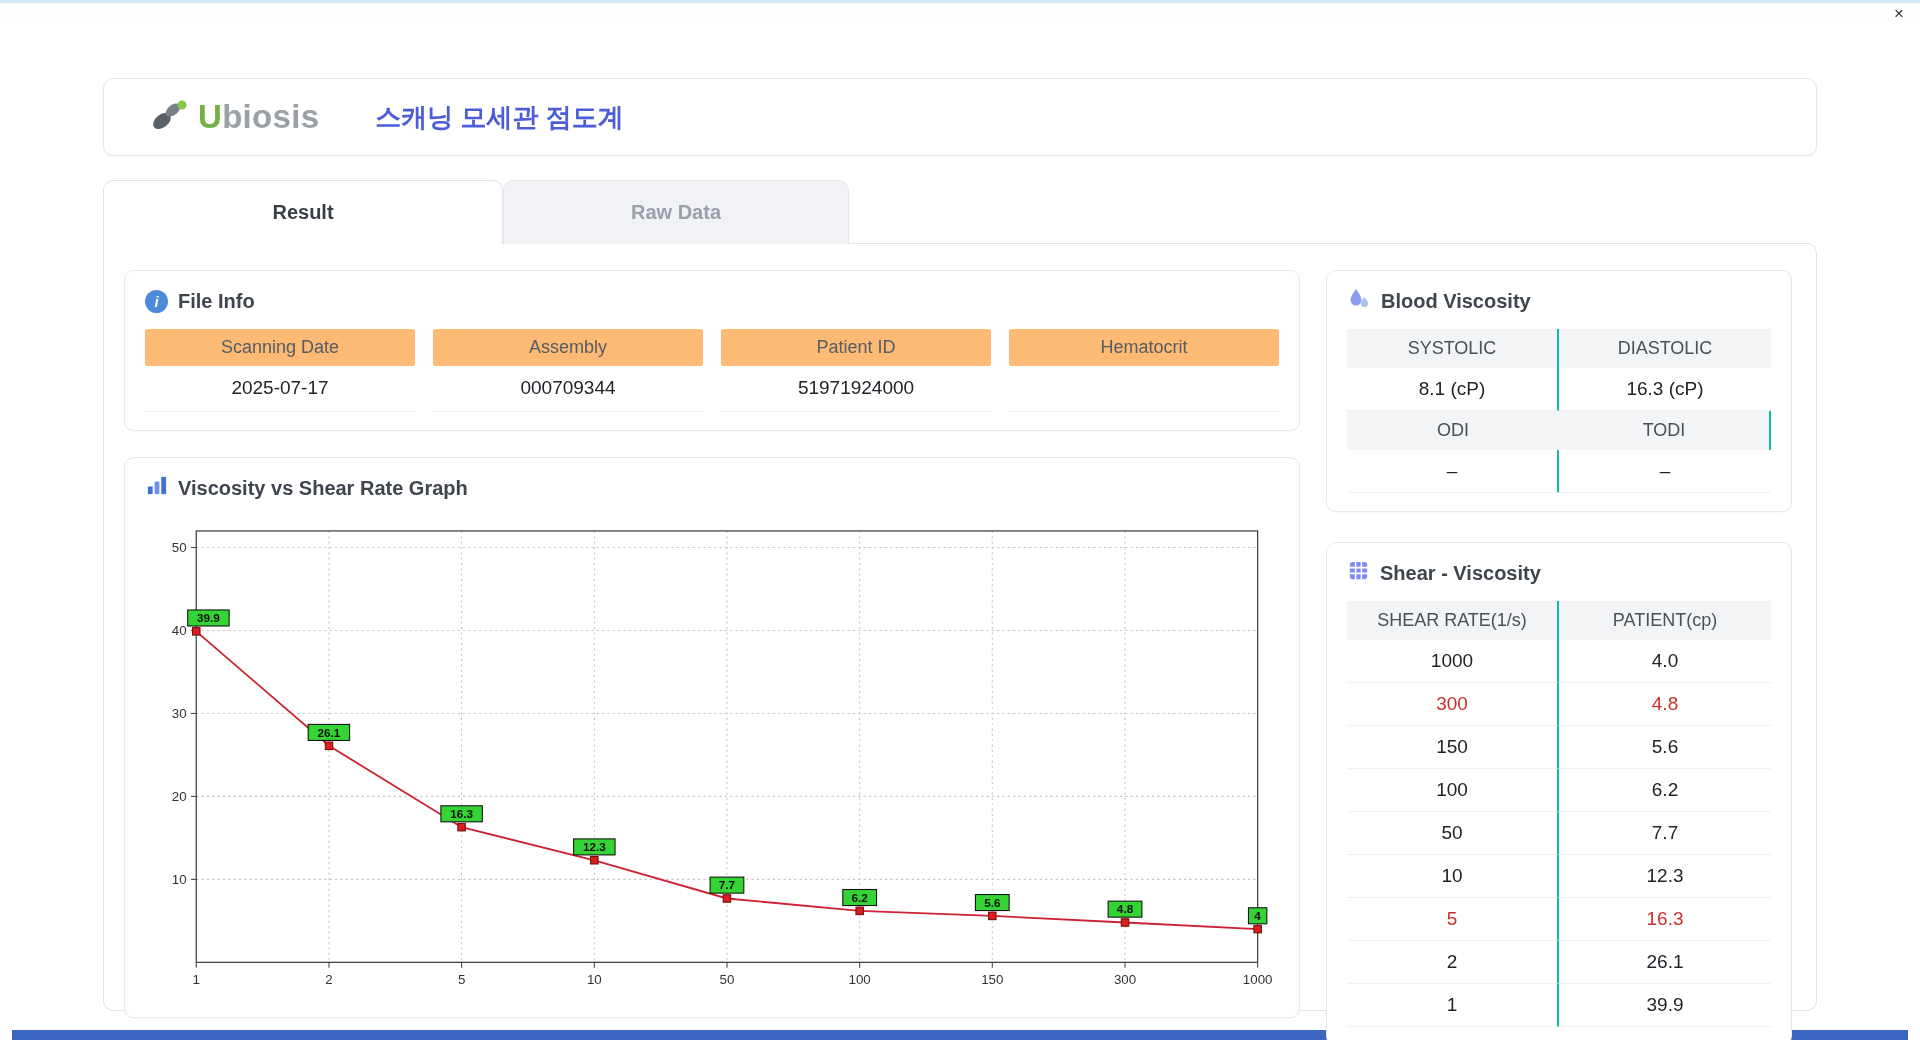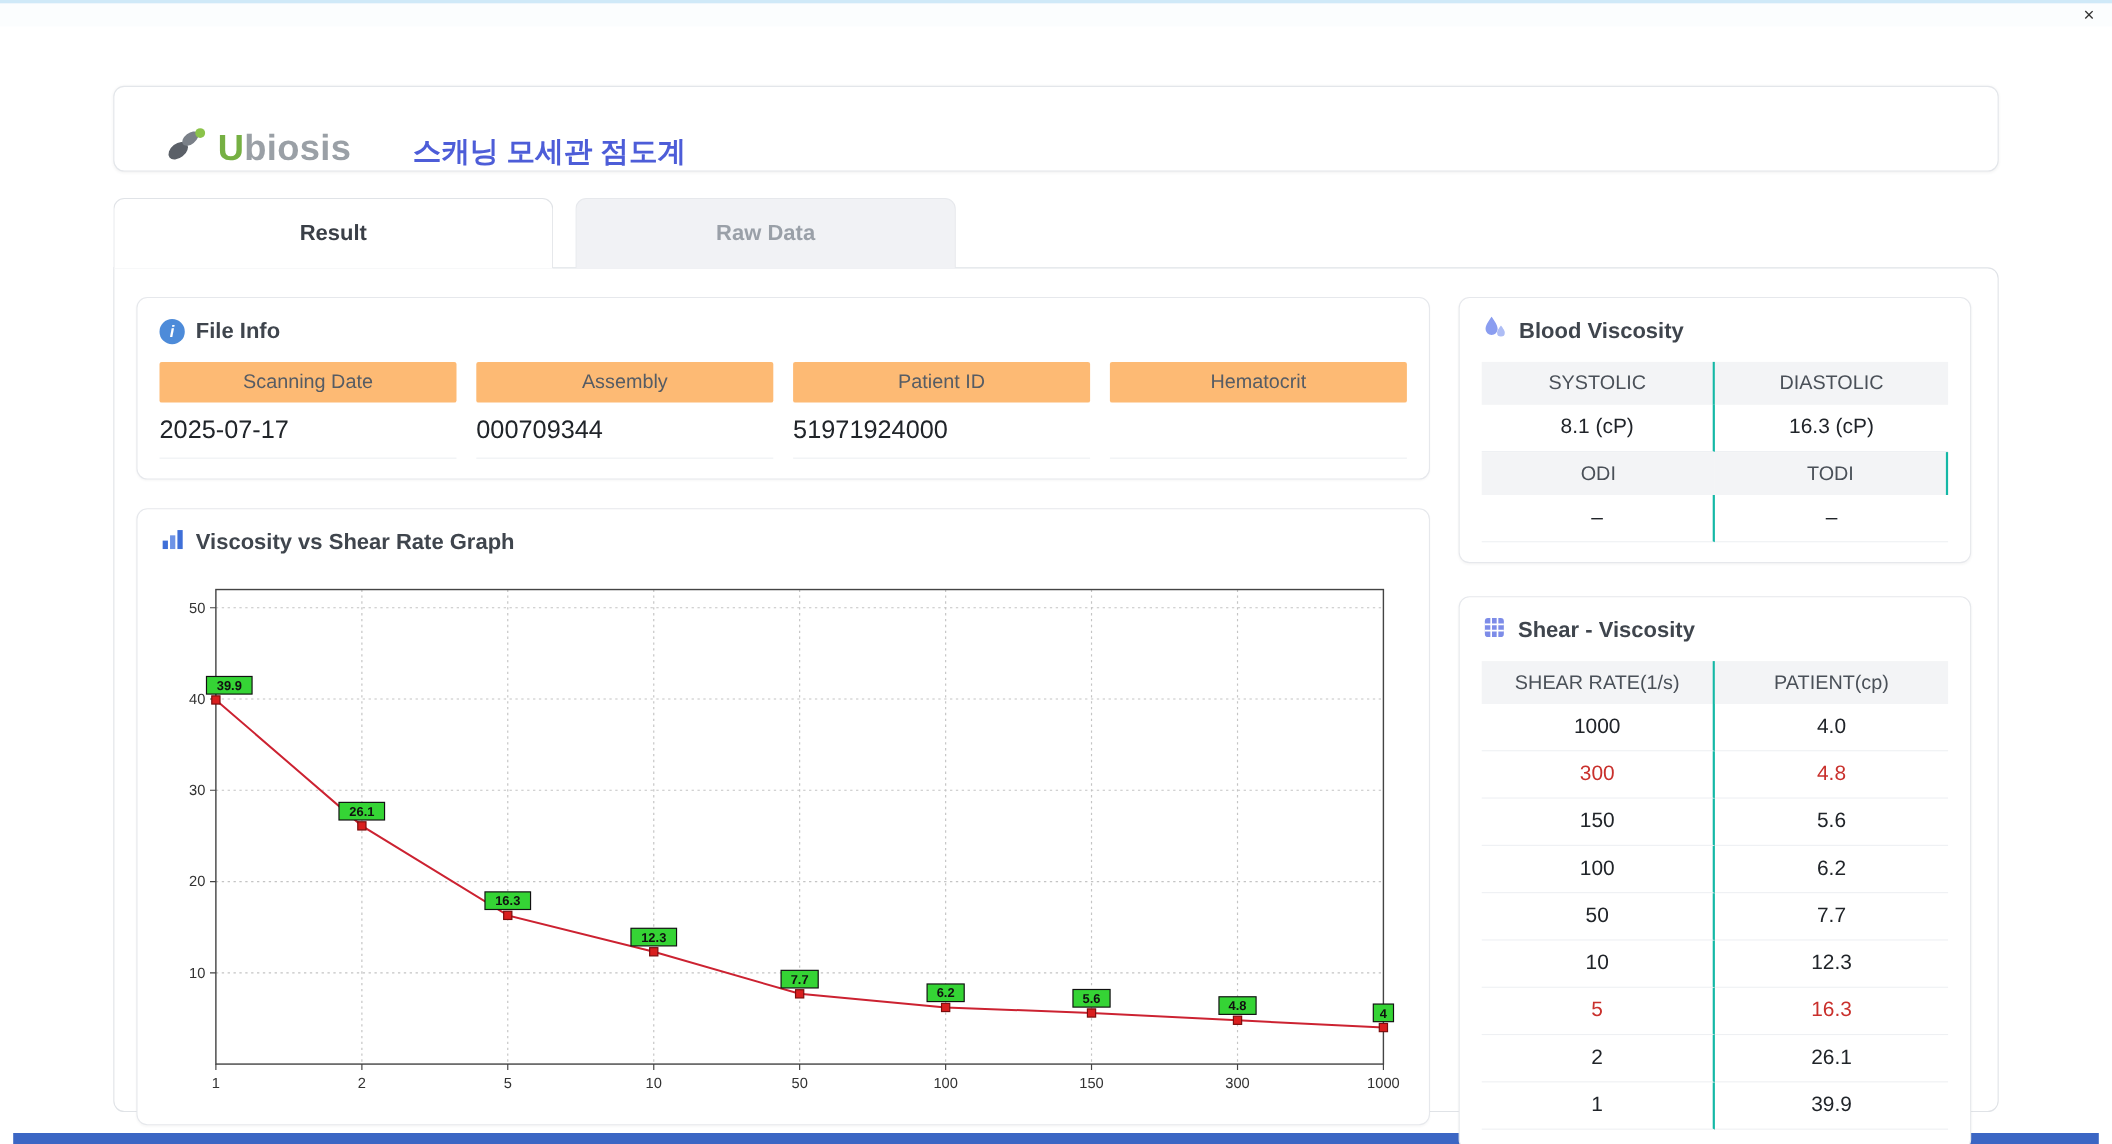--- a/index.html
+++ b/index.html
@@ -1,39 +1,39 @@
 <!DOCTYPE html>
 <html><head>
 <meta charset="utf-8">
 <style>
   *{box-sizing:border-box;margin:0;padding:0}
   html,body{width:1920px;height:1040px;overflow:hidden;background:#fff;font-family:"Liberation Sans",sans-serif}
   .titlebar{height:24px;background:#fbfdfe;border-top:3px solid #cfe9f8;display:flex;justify-content:flex-end;align-items:center;padding:0 16px}
   .close-btn{font-size:17px;color:#333;line-height:1;cursor:default}
   .page{padding:54px 103px 0}
-  .header-card{height:78px;border:1px solid #e3e6ea;border-radius:10px;box-shadow:0 1px 3px rgba(0,0,0,.05);display:flex;align-items:flex-end;padding:0 44px;gap:56px;margin-bottom:24px;background:#fff}
+  .header-card{height:78px;border:1px solid #e3e6ea;border-radius:10px;box-shadow:0 1px 3px rgba(0,0,0,.05);display:flex;align-items:center;padding:0 44px;gap:56px;margin-bottom:24px;background:#fff}
   .logo{display:flex;align-items:center;gap:6px}
   .logo-text{font-size:33px;font-weight:600;letter-spacing:.3px}
   .logo-u{color:#76b043}
   .logo-rest{color:#9aa0a6}
   .app-title{font-size:26px;font-weight:700;color:#4d5dd8}
-  .tabs{display:flex;gap:20px;position:relative;z-index:2}
+  .tabs{display:flex;gap:0;position:relative;z-index:2}
   .tab{height:64px;display:flex;align-items:center;justify-content:center;font-size:20px;font-weight:700;border-radius:10px 10px 0 0;cursor:default}
   .tab.active{width:400px;background:#fff;border:1px solid #e0e3e7;border-bottom:none;color:#3a3f47}
   .tab.inactive{width:346px;background:#f1f2f5;border:1px solid #e6e8ec;border-bottom:none;color:#9aa0a8}
   .content-card{border:1px solid #e0e3e7;border-radius:0 10px 10px 10px;margin-top:-1px;background:#fff;padding:26px 24px 24px 20px;display:flex;gap:26px;height:768px;position:relative;z-index:1}
   .col-left{flex:1;display:flex;flex-direction:column;gap:26px;min-width:0}
   .col-right{width:466px;flex:none;display:flex;flex-direction:column;gap:30px}
   .panel{border:1px solid #e6e8ec;border-radius:10px;background:#fff;padding:18px 20px;box-shadow:0 1px 2px rgba(0,0,0,.03)}
   .panel-title{display:flex;align-items:center;gap:10px;font-size:20px;font-weight:700;color:#3f454d;margin-bottom:16px;height:24px}
   .icon-badge{width:23px;height:23px;border-radius:50%;background:#4d8bd9;color:#fff;font-size:15px;font-weight:700;display:flex;align-items:center;justify-content:center;font-style:italic;flex:none}
   .fields{display:flex;gap:18px}
   .field{flex:1;min-width:0}
   .field-label{background:#fdba74;color:#565c64;text-align:center;font-size:18px;padding:8px 0;border-radius:2px;white-space:nowrap}
-  .field-value{font-size:23px;color:#202429;padding:11px 0 12px;border-bottom:1px solid #edeff2}
+  .field-value{text-align:center;font-size:19px;color:#202429;padding:11px 0 12px;border-bottom:1px solid #edeff2}
   .grid2{display:grid;grid-template-columns:1fr 1fr}
   .cell{text-align:center}
   .cell-head{background:#f3f4f6;color:#4a5058;font-size:18px;padding:9px 0}
   .cell-val{font-size:19px;color:#202429;padding:10px 0;border-bottom:1px solid #eef0f3}
   .vdiv{border-right:2px solid #14b8a6}
   .graph-panel{flex:1}
   .chart-wrap{width:100%}
   .chart-wrap svg{display:block;width:100%}
   svg text{font-family:"Liberation Sans",sans-serif}
   .bottom-strip{position:fixed;left:12px;right:12px;bottom:0;height:10px;background:#3b66c4}

